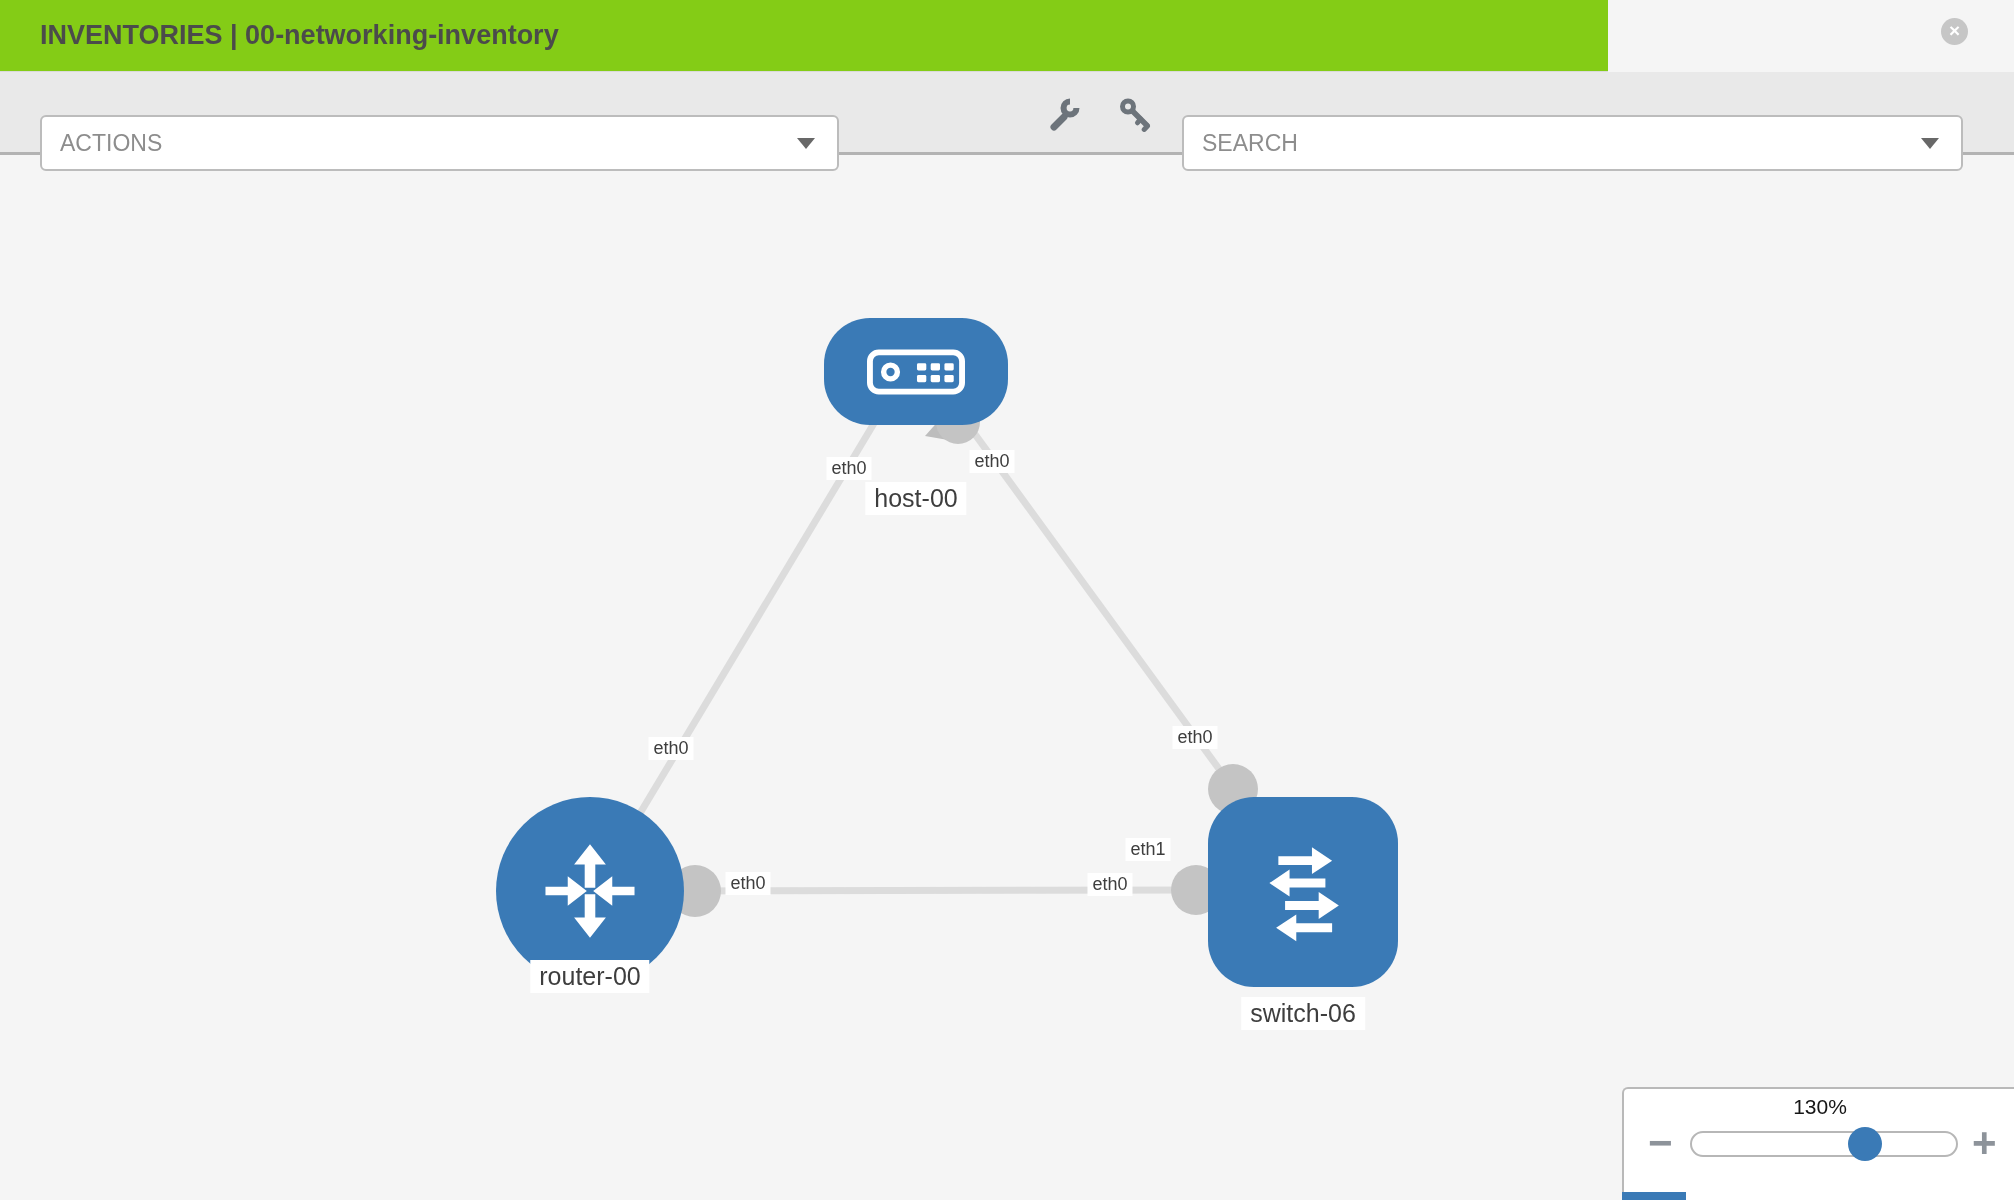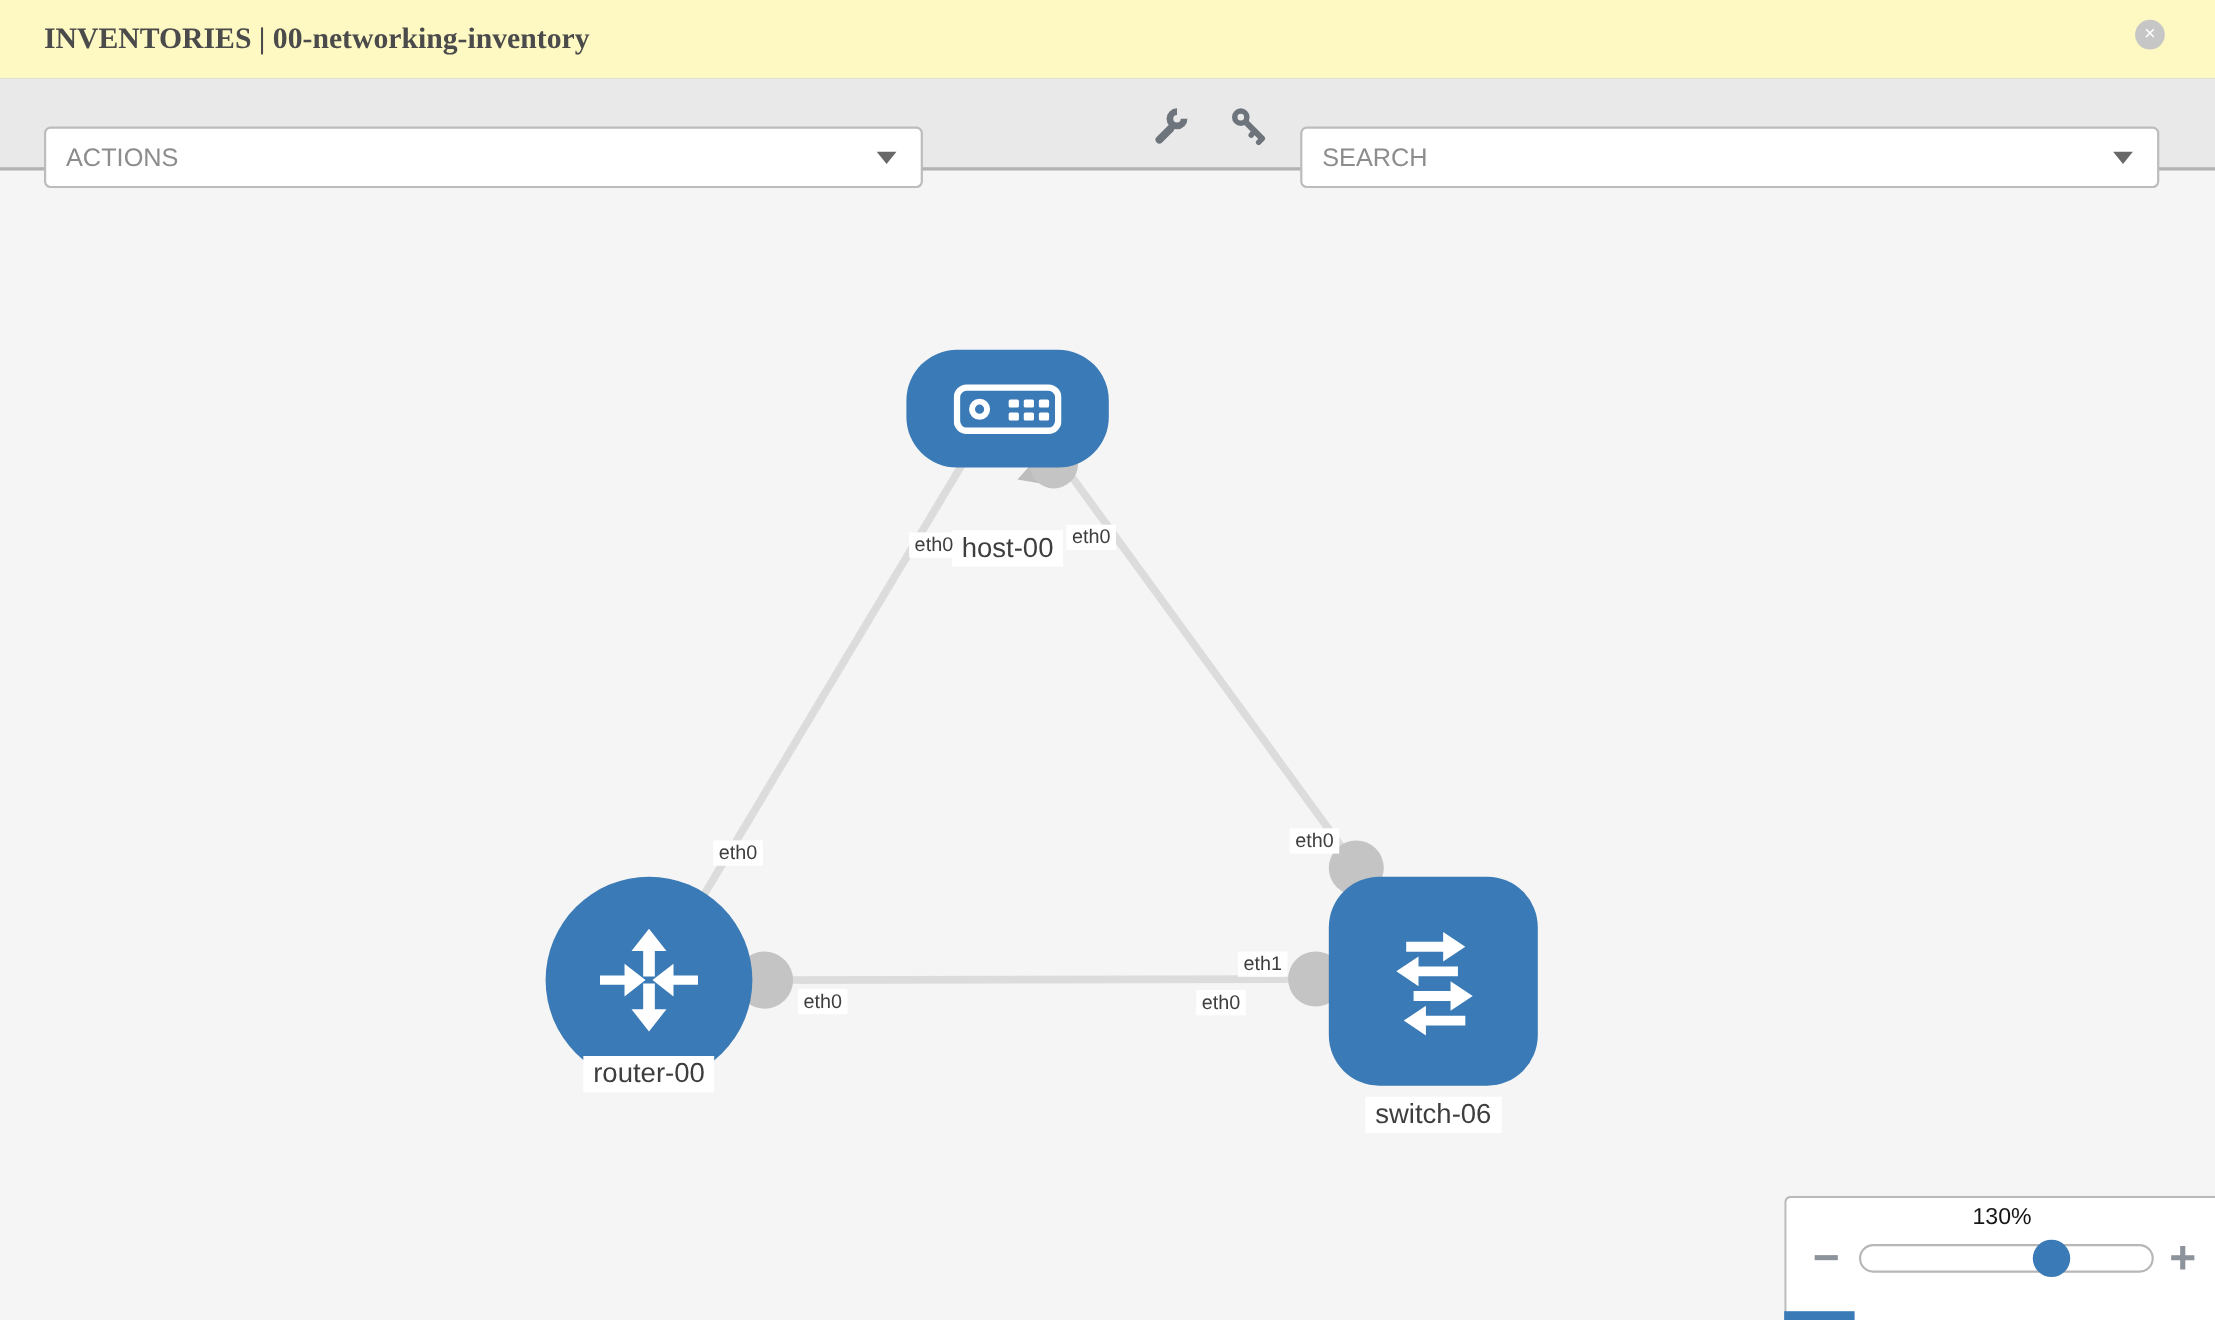--- a/index.html
+++ b/index.html
@@ -1,21 +1,21 @@
 <!DOCTYPE html>
 <html><head>
 <meta charset="utf-8">
 <style>
   html,body{margin:0;padding:0;background:#fff;}
   .app{position:relative;width:2014px;height:1200px;overflow:hidden;
        font-family:"Liberation Sans",sans-serif;background:#f5f5f5;}
 
   
-  .header{position:absolute;top:0;left:0;width:2014px;height:71px;background:#fef9c3;
-          border-bottom:1px solid #dadada;z-index:5;font-family:Liberation Serif, serif;}
+  .header{position:absolute;top:0;left:0;width:1608px;height:71px;background:#84cc16;
+          border-bottom:1px solid #dadada;z-index:5;}
   .header-title{position:absolute;left:40px;top:0;line-height:71px;
                 font-size:27px;font-weight:bold;color:#4b4b4b;white-space:nowrap;}
   .close-btn{position:absolute;left:1941px;top:18px;width:27px;height:27px;border-radius:50%;
              background:#c6c6c6;color:#fff;font-size:19px;font-weight:bold;text-align:center;
              line-height:26px;cursor:pointer;}
 
   
   .toolbar{position:absolute;top:72px;left:0;width:2014px;height:80px;background:#e9e9e9;
            border-bottom:3px solid #b3b3b3;z-index:5;}
   .select{position:absolute;top:14px;height:52px;background:#fff;border:2px solid #bcbcbc;
@@ -34,21 +34,21 @@
   
   .graph-svg{position:absolute;top:0;left:0;z-index:1;}
   .node{position:absolute;background:#3a7ab6;z-index:2;display:flex;
         align-items:center;justify-content:center;cursor:pointer;}
   .node-host{left:824px;top:318px;width:184px;height:107px;border-radius:46px;}
   .node-router{left:496px;top:797px;width:188px;height:188px;border-radius:50%;}
   .node-switch{left:1208px;top:797px;width:190px;height:190px;border-radius:46px;}
 
   .chip{position:absolute;transform:translateX(-50%);background:#fff;color:#3e3e3e;
         white-space:nowrap;z-index:3;padding:1px 5px;}
-  .if-chip{font-size:18px;margin-top:27px;}
+  .if-chip{font-size:18px;}
   .node-label{font-size:25px;padding:2px 9px;}
   .chip-front{z-index:4;}
 
   
   .zoom-panel{position:absolute;left:1622px;top:1087px;width:392px;height:113px;background:#fff;
               border-left:2px solid #b9b9b9;border-top:2px solid #b9b9b9;
               border-top-left-radius:6px;z-index:6;}
   .zoom-percent{position:absolute;top:6px;left:0;width:100%;text-align:center;
                 font-size:21px;color:#161616;}
   .zoom-minus,.zoom-plus{position:absolute;top:33px;font-size:42px;font-weight:bold;

